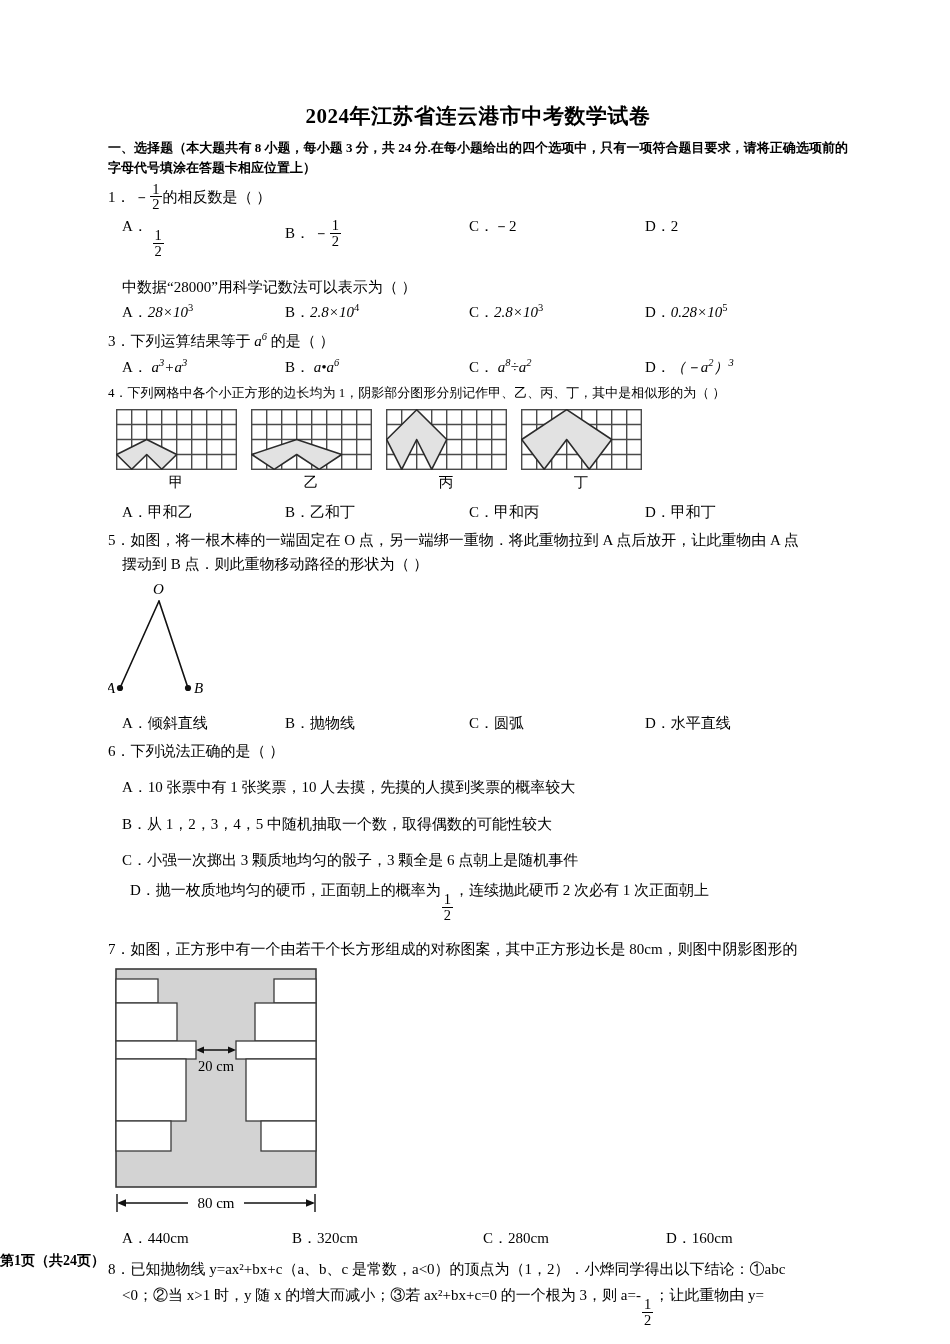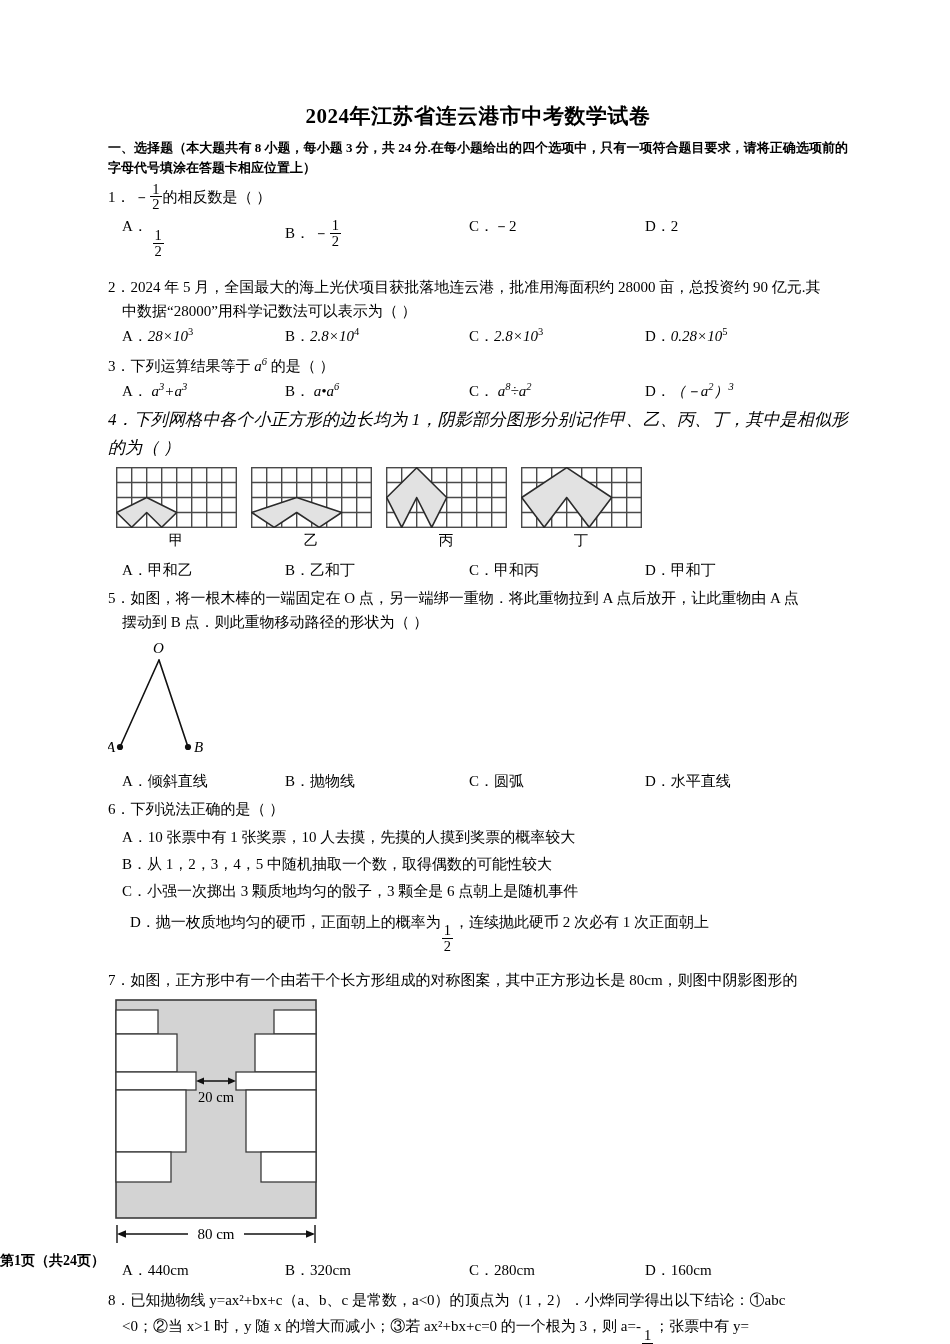--- a/index.html
+++ b/index.html
@@ -74,21 +74,21 @@
   .opt-c { width: 176px; margin-left: 8px; }
   .opt-d { width: auto; }
 
   .opts-tall > div { line-height: 1.1; }
 
   .opt-list-v {
     font-size: 15px;
     padding-left: 14px;
   }
   .opt-list-v > div {
-    margin-top: 3px;
+    margin-top: 12px;
   }
   .mi { font-style: italic; font-family: "Liberation Serif", serif; }
 
   sup { font-size: 70%; vertical-align: super; line-height: 0; }
 
   
   .frac {
     display: inline-flex;
     flex-direction: column;
     vertical-align: -0.62em;
@@ -168,42 +168,41 @@
                 <span class="num">1</span>
                 <span class="den">2</span>
               </span>
             </span></div>
         <div class="opt-c"><span>C．</span><span>－2</span></div>
         <div class="opt-d"><span>D．</span><span>2</span></div>
       </div>
     </div>
 
     <div class="q" style="margin-top:16px;">
-      <div class="q-stem"><span>2．</span><span>2024 年 5 月，全国最大的海上光伏项目获批落地连云港，批准用海面积约 28000 亩，总投资约 90 亿元.其</span></div>
       <div class="q-stem" style="padding-left:14px;"><span>中数据“28000”用科学记数法可以表示为（    ）</span></div>
       <div class="opts">
         <div class="opt-a"><span>A．</span><span class="mi">28×10</span><sup>3</sup></div>
         <div class="opt-b"><span>B．</span><span class="mi">2.8×10</span><sup>4</sup></div>
         <div class="opt-c"><span>C．</span><span class="mi">2.8×10</span><sup>3</sup></div>
         <div class="opt-d"><span>D．</span><span class="mi">0.28×10</span><sup>5</sup></div>
       </div>
     </div>
 
     <div class="q" style="margin-top:5px;">
       <div class="q-stem"><span>3．</span><span>下列运算结果等于 </span><span class="mi">a<sup>6</sup></span><span> 的是（    ）</span></div>
       <div class="opts">
         <div class="opt-a"><span>A．</span> <span class="mi">a<sup>3</sup>+a<sup>3</sup></span></div>
         <div class="opt-b"><span>B．</span> <span class="mi">a•a<sup>6</sup></span></div>
         <div class="opt-c"><span>C．</span> <span class="mi">a<sup>8</sup>÷a<sup>2</sup></span></div>
         <div class="opt-d"><span>D．</span><span class="mi">（－a<sup>2</sup>）<sup>3</sup></span></div>
       </div>
     </div>
 
     <div class="q" style="margin-top:3px;">
-      <div class="q-stem" style="font-size:17px;font-style:italic;"><span>4．</span><span>下列网格中各个小正方形的边长均为 1，阴影部分图形分别记作甲、乙、丙、丁，其中是相似形的为（    ）</span></div>
+      <div class="q-stem" style="font-size:13px;"><span>4．</span><span>下列网格中各个小正方形的边长均为 1，阴影部分图形分别记作甲、乙、丙、丁，其中是相似形的为（    ）</span></div>
 
       <div class="grid-row">
 
         <div class="grid-item">
           <svg class="gridsvg" width="121" height="61" viewBox="0 0 121 61">
             <g stroke="#4a4a4a" stroke-width="1.4" fill="none">
               <rect x="0.7" y="0.7" width="119.6" height="59.6"></rect>
               <line x1="15.7" y1="0.7" x2="15.7" y2="60.3"></line>
                 <line x1="30.7" y1="0.7" x2="30.7" y2="60.3"></line>
               <line x1="45.7" y1="0.7" x2="45.7" y2="60.3"></line>
@@ -362,34 +361,34 @@
             <line x1="207" y1="227" x2="207" y2="245" stroke="#111" stroke-width="1.4"></line>
             <line x1="11" y1="236" x2="80" y2="236" stroke="#111" stroke-width="1.3"></line>
             <line x1="136" y1="236" x2="205" y2="236" stroke="#111" stroke-width="1.3"></line>
             <polygon points="9,236 18,232.2 18,239.8" fill="#111"></polygon>
             <polygon points="207,236 198,232.2 198,239.8" fill="#111"></polygon>
           </g>
           <text x="108" y="241" text-anchor="middle" font-family="Liberation Serif, serif" font-size="15">80 cm</text>
         </svg>
       </div>
 
-      <div class="opts" style="margin-top:0px;">
+      <div class="opts" style="margin-top:0px;gap:7px;">
         <div class="opt-a"><span>A．</span><span style="font-style:normal;">440cm</span></div>
         <div class="opt-b"><span>B．</span><span>320cm</span></div>
         <div class="opt-c"><span>C．</span><span>280cm</span></div>
         <div class="opt-d"><span>D．</span><span>160cm</span></div>
       </div>
     </div>
 
     <div class="q" style="margin-top:6px;">
       <div class="q-stem" style="padding-left:14px;text-indent:-14px;font-family:Liberation Serif, serif;"><span>8．</span><span>已知抛物线 y=ax²+bx+c（a、b、c 是常数，a&lt;0）的顶点为（1，2）．小烨同学得出以下结论：①abc</span></div>
       <div class="q-stem" style="padding-left:14px;line-height:1.15;margin-top:6px;"><span>&lt;0；②当 x&gt;1 时，y 随 x 的增大而减小；③若 ax²+bx+c=0 的一个根为 3，则 a=-</span><span class="frac">
             <span class="num">1</span>
             <span class="den">2</span>
-          </span><span>；张票中有 y=</span></div>
+          </span><span>；让此重物由 y=</span></div>
 
     </div>
 
   </div>
 
   <div class="footer">
     <span>第</span><span class="fnum">1</span><span>页（共</span><span class="fnum">24</span><span>页）</span>
   </div>
 </div>
 

